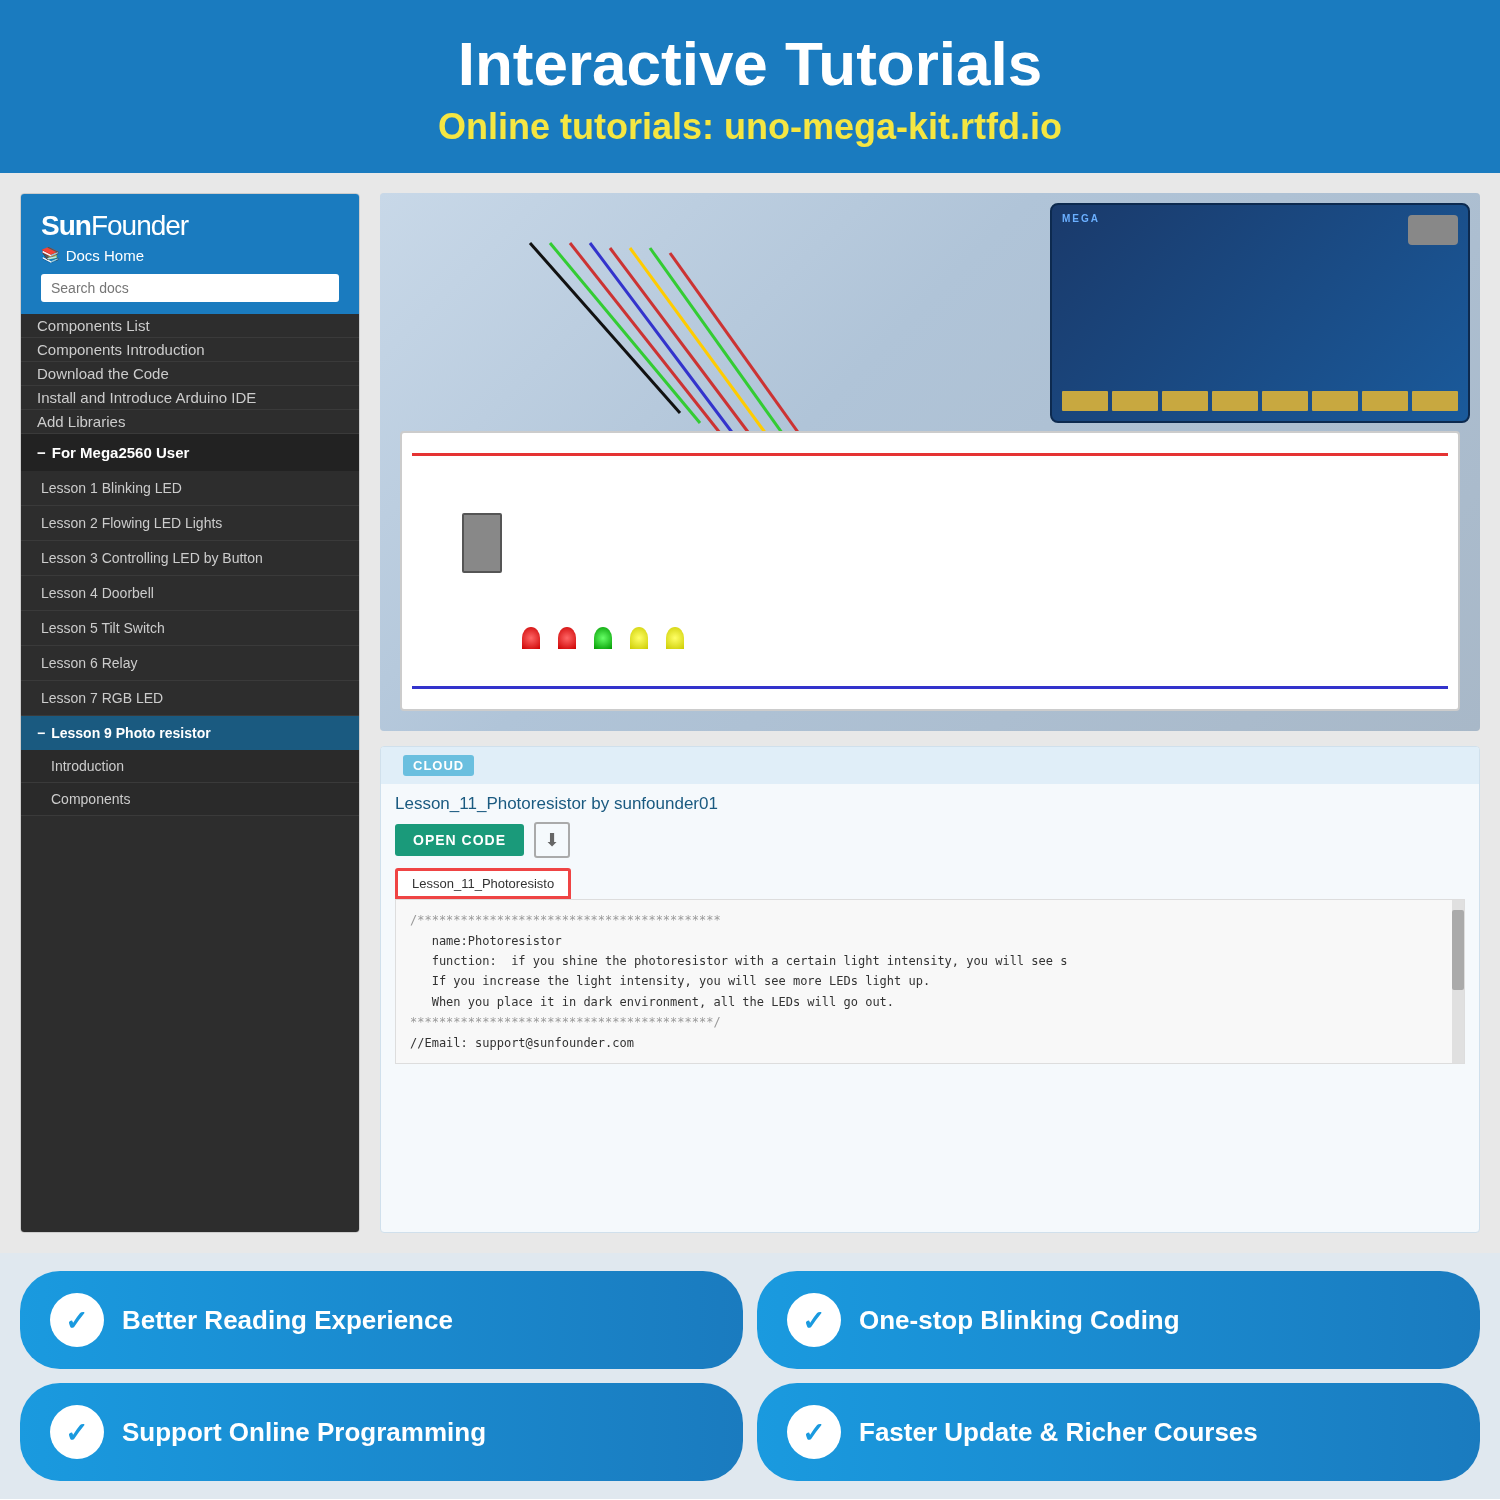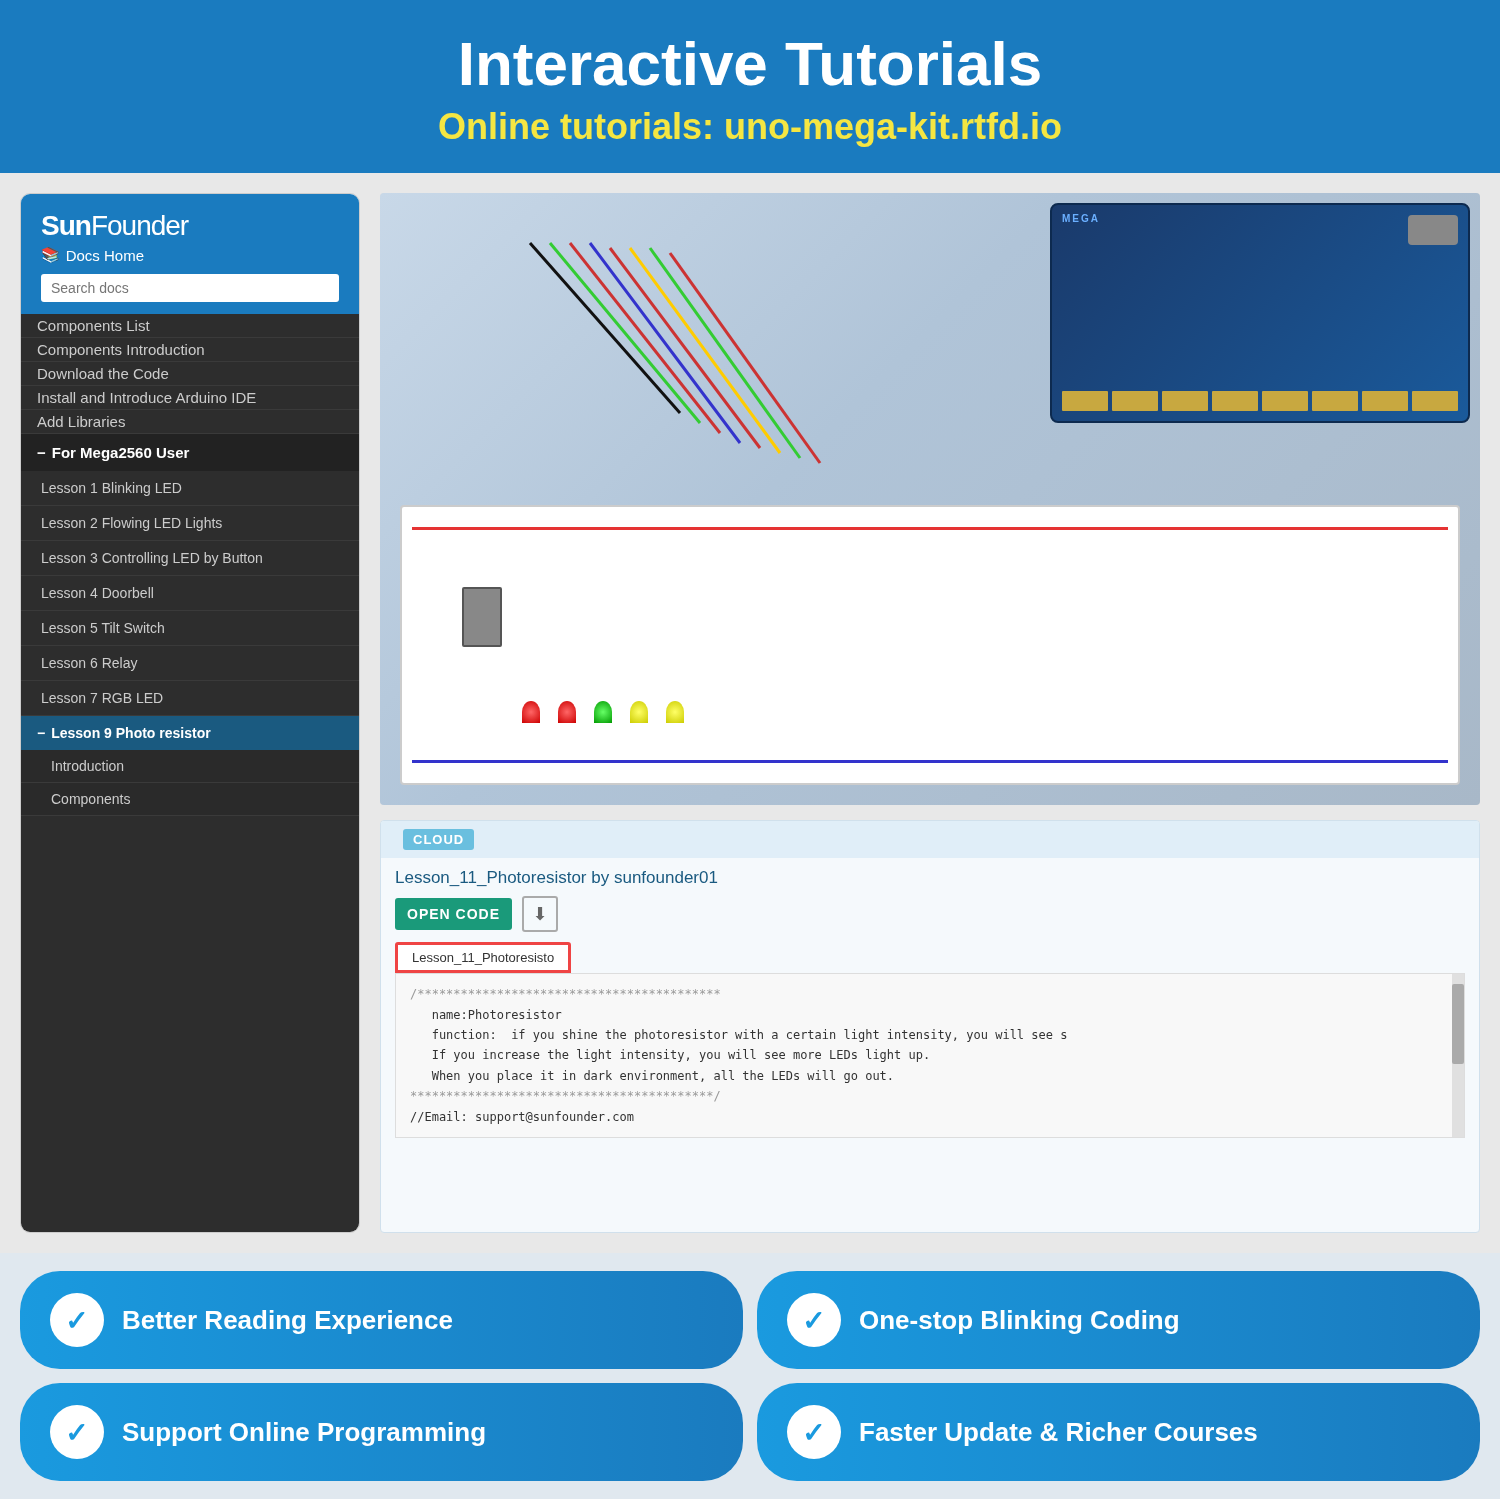--- a/index.html
+++ b/index.html
@@ -38,21 +38,21 @@
       gap: 20px;
       height: 1080px;
     }
 
     
     .docs-sidebar {
       width: 340px;
       min-width: 340px;
       background: #fff;
       border: 1px solid #ccc;
-      border-radius: 10px;
+      border-radius: 4px;
       overflow: hidden;
       display: flex;
       flex-direction: column;
     }
     .sidebar-header {
       background: #1a7bbf;
       padding: 16px 20px 12px;
     }
     .sidebar-logo {
       color: #fff;
@@ -135,21 +135,21 @@
     .right-panel {
       flex: 1;
       display: flex;
       flex-direction: column;
       gap: 15px;
     }
 
     
     .arduino-photo {
       background: #ddd;
-      height: 612px;
+      height: 538px;
       border-radius: 4px;
       overflow: hidden;
       position: relative;
       display: flex;
       align-items: center;
       justify-content: center;
     }
     .arduino-photo-inner {
       width: 100%;
       height: 100%;
@@ -253,21 +253,21 @@
       align-items: center;
       gap: 10px;
       margin: 0 14px 10px;
     }
     .open-code-btn {
       background: #1a9a7a;
       color: #fff;
       font-size: 14px;
       font-weight: 700;
       letter-spacing: 1px;
-      padding: 8px 12px;
+      padding: 8px 18px;
       border: none;
       border-radius: 3px;
       cursor: pointer;
     }
     .download-icon-btn {
       width: 36px;
       height: 36px;
       border: 2px solid #aaa;
       border-radius: 3px;
       display: flex;

